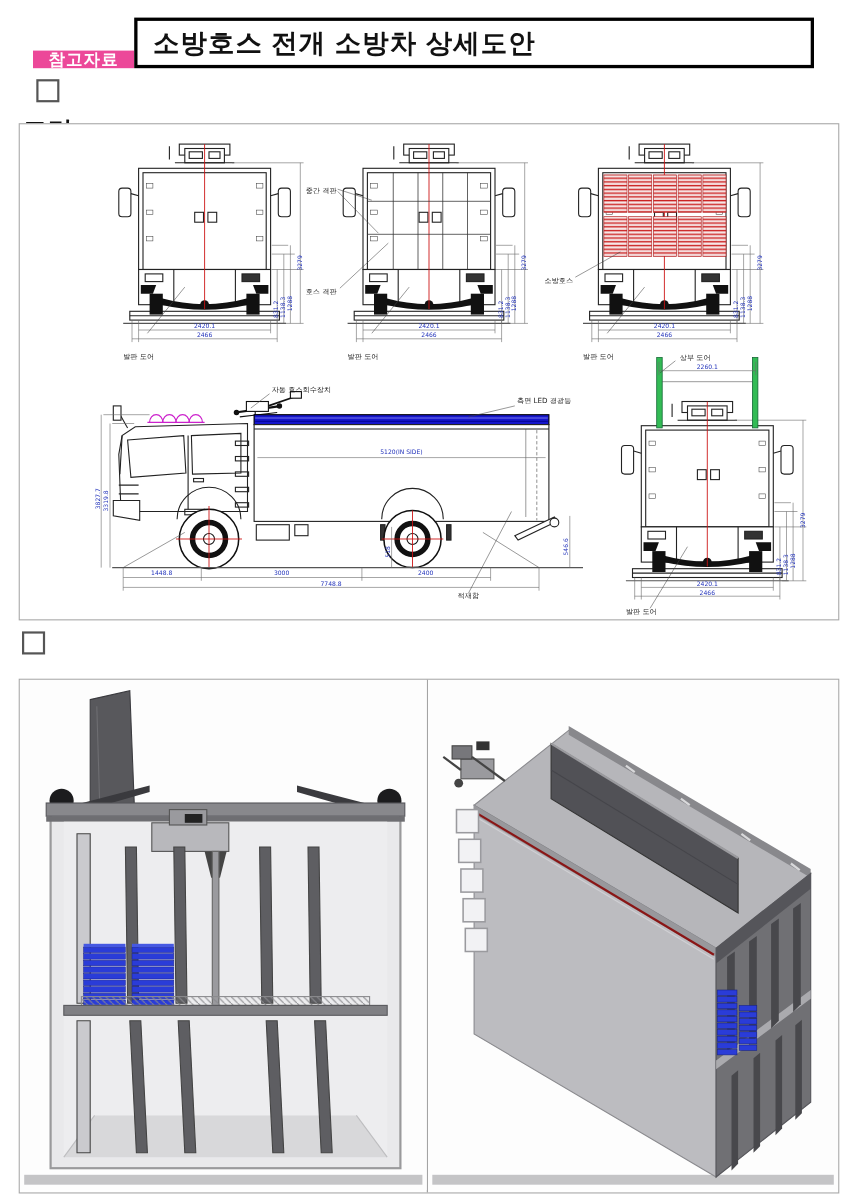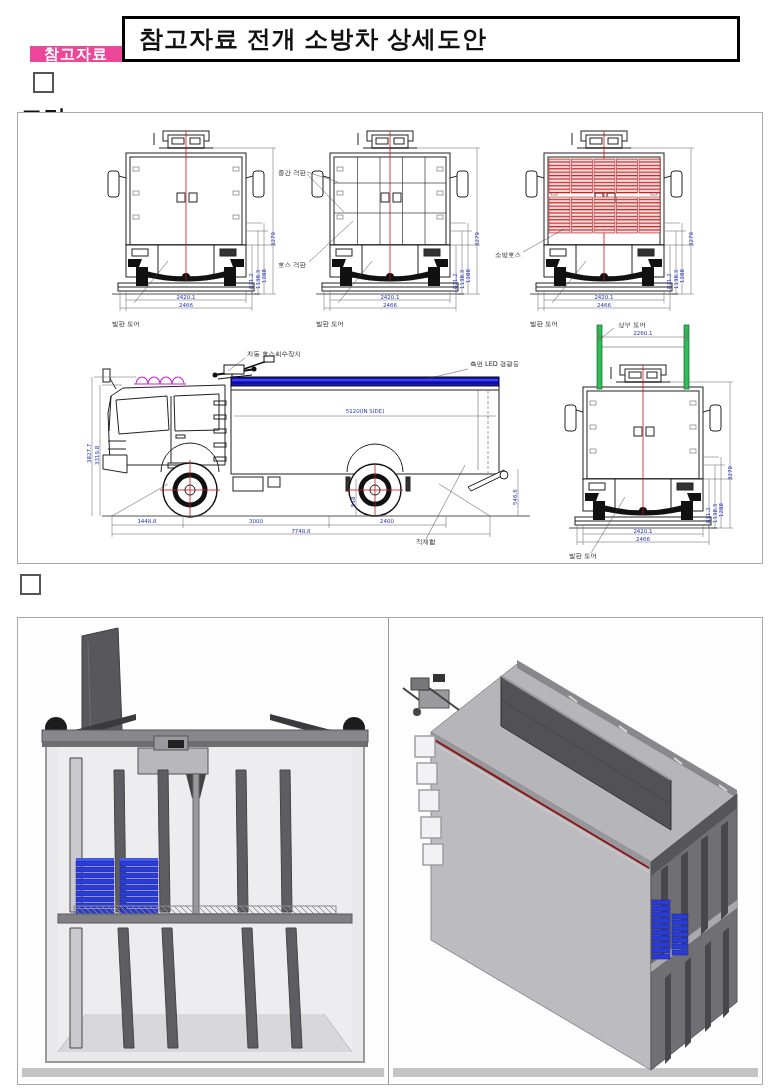--- a/index.html
+++ b/index.html
@@ -26,21 +26,21 @@
   .dt{fill:#2233bb;font-size:5.5px;font-family:"DejaVu Sans",sans-serif;}
   .kt{fill:#222;font-size:6.5px;font-family:"DejaVu Sans",sans-serif;}
   .red{stroke:#cc1111;stroke-width:.8;}
   .grid{stroke:#333;stroke-width:.7;}
 </style>
 </head>
 <body>
 
 <div class="hdr">
   <div class="hdr-tag">참고자료</div>
-  <div class="hdr-title">참고자료 전개 소방차 상세도안</div>
+  <div class="hdr-title">소방호스 전개 소방차 상세도안</div>
 </div>
 
 <div class="sec sec1">
   <span class="chk"></span>
   <span>도면</span>
 </div>
 
 <div class="panel panel1">
 <svg width="744" height="448" viewBox="0 0 744 448">
   <defs>

